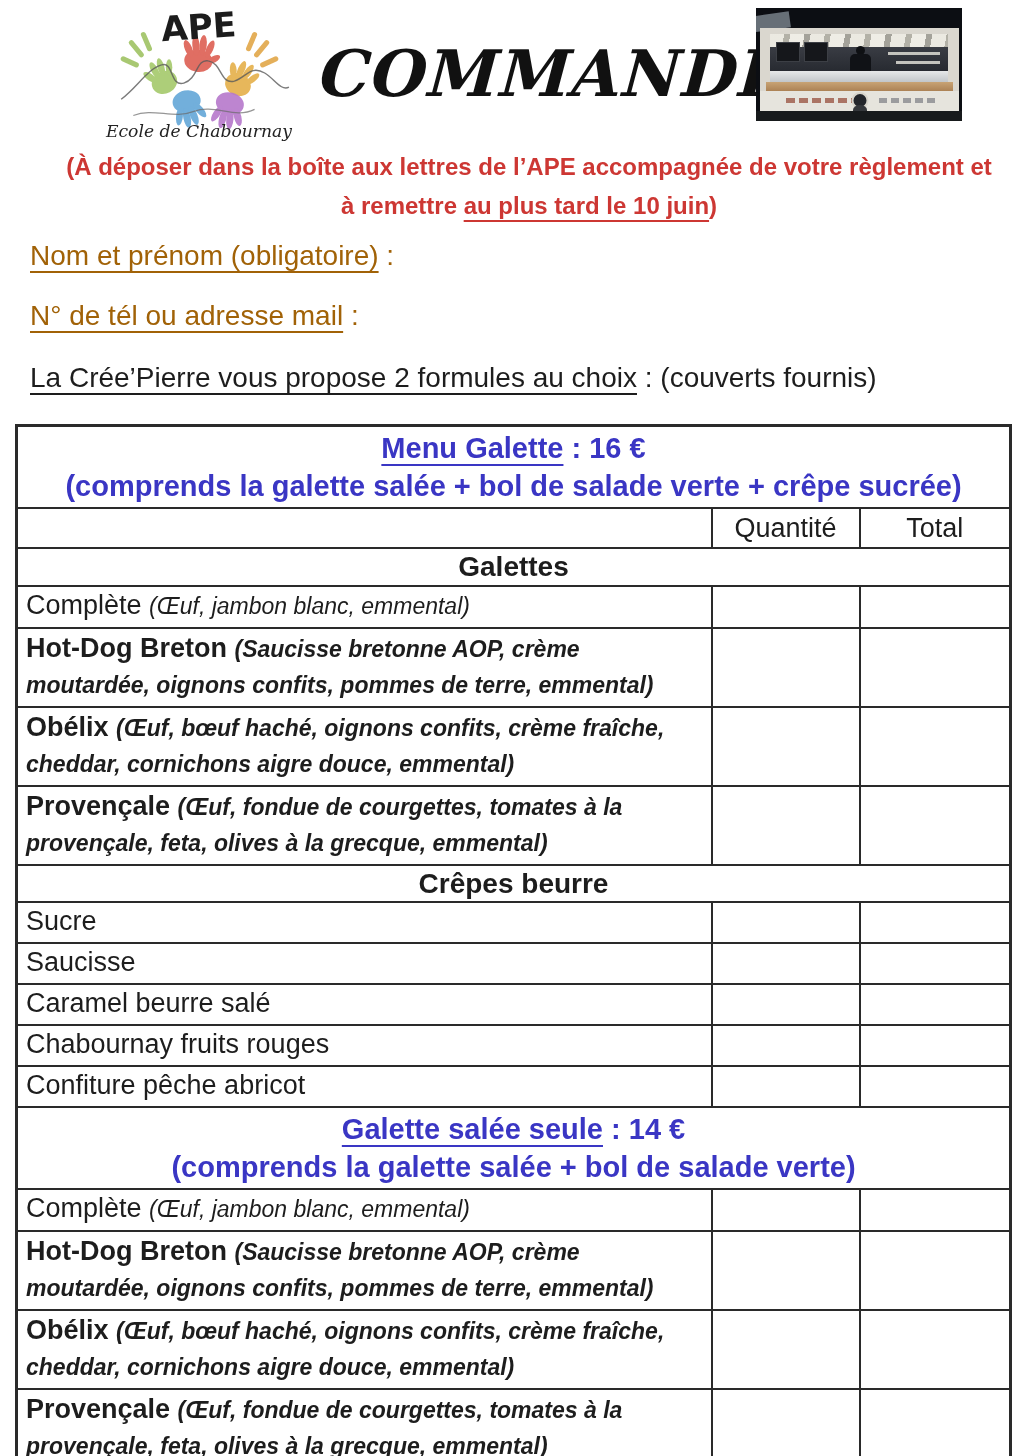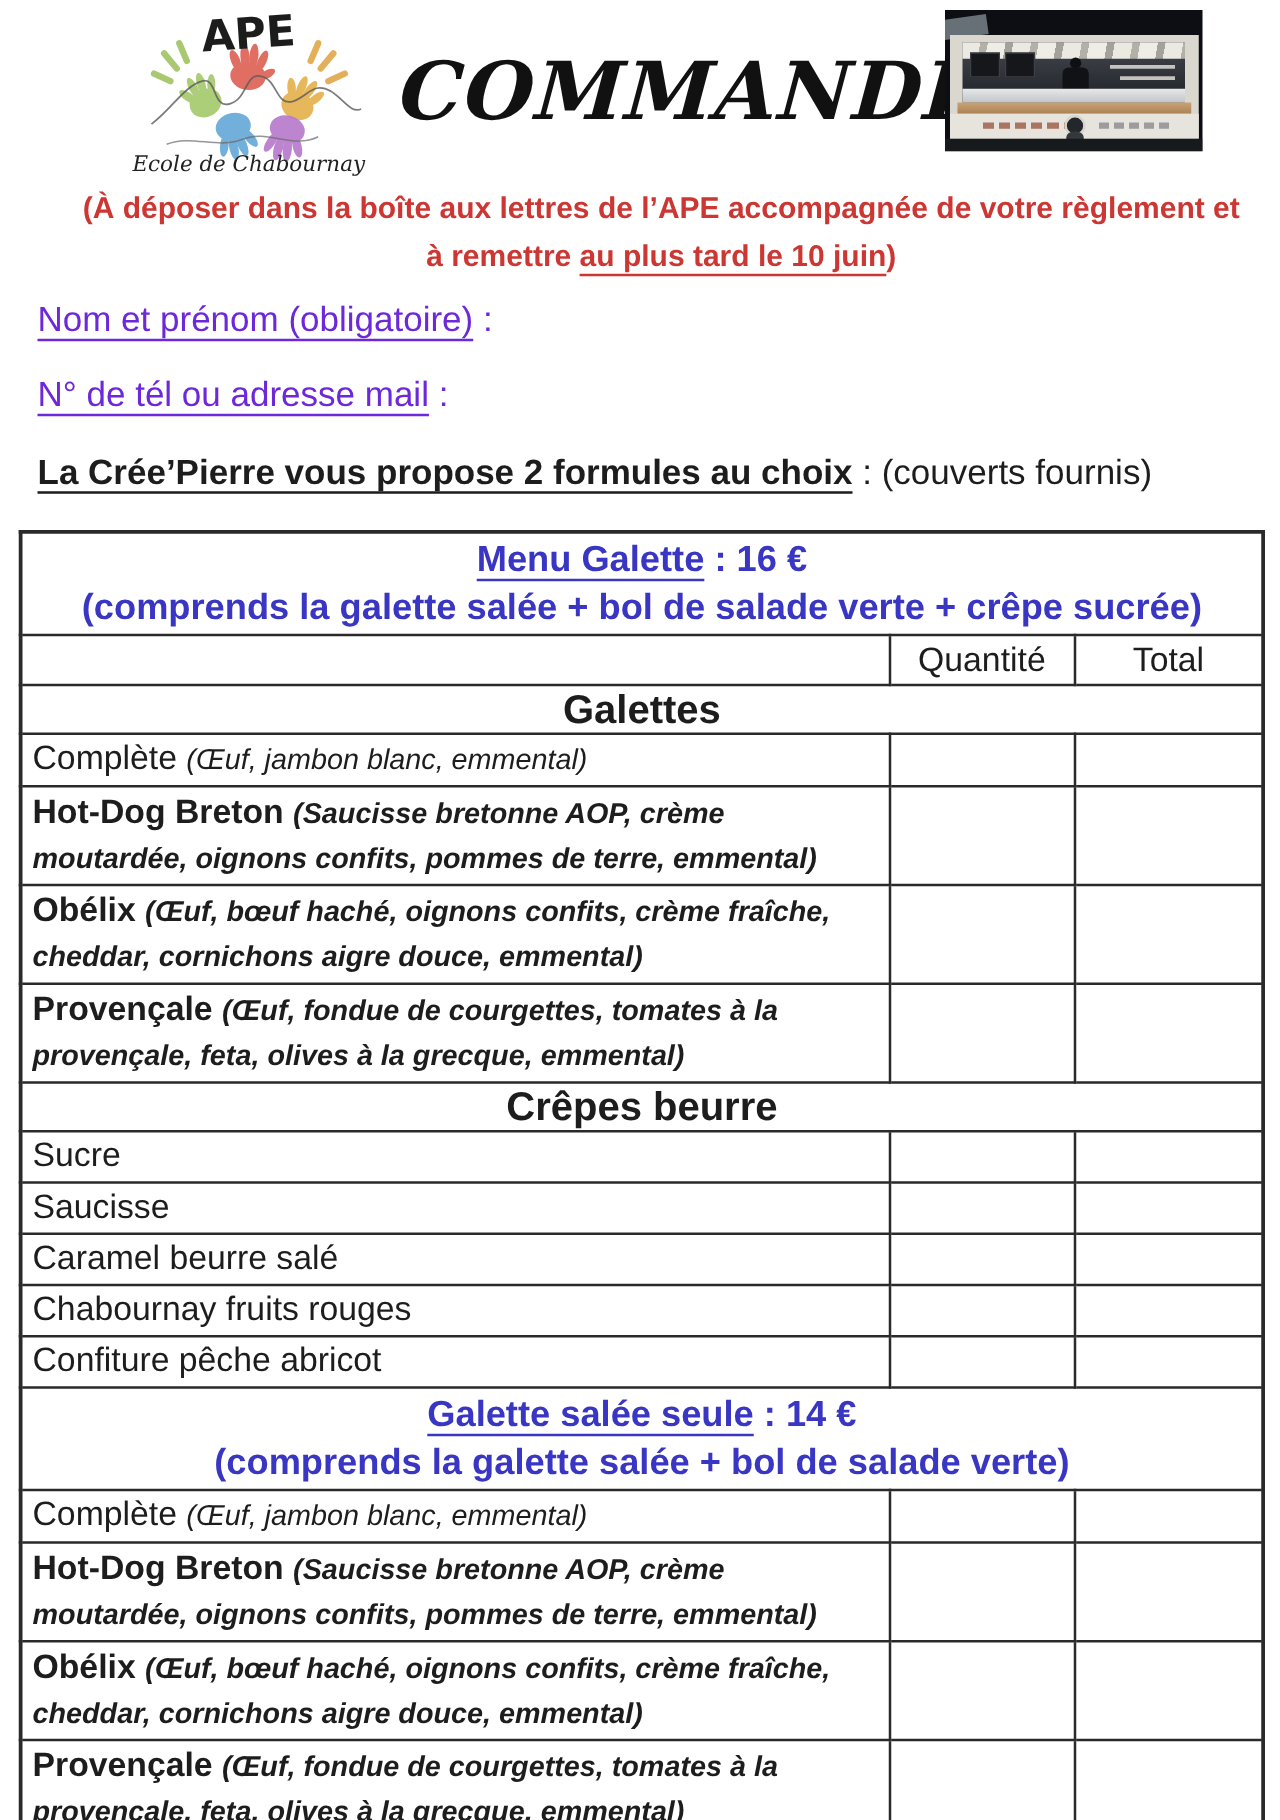--- a/index.html
+++ b/index.html
@@ -37,34 +37,34 @@
   .t-sign.left{left:26px;width:66px;}
   .t-sign.right{right:22px;width:58px;background:repeating-linear-gradient(90deg,#8e8f93 0 8px,transparent 8px 12px);}
   .t-disc{position:absolute;left:50%;top:1px;transform:translateX(-50%);width:17px;height:17px;border-radius:50%;
           background:#23262b;border:2px solid #d8d5cc;}
   .t-wheel{position:absolute;left:50%;bottom:-4px;transform:translateX(-50%);width:14px;height:10px;border-radius:50% 50% 0 0;background:#34373b;}
   .t-ground{position:absolute;left:0;right:0;bottom:0;height:10px;background:#171a1c;}
 
   
   .notice{position:absolute;left:17px;top:147px;width:1024px;text-align:center;
           color:var(--accent-red);font-weight:700;font-size:24px;line-height:39px;}
-  .field{position:absolute;left:30px;font-size:28px;color:#6d28d9;text-align:right;}
+  .field{position:absolute;left:30px;font-size:28px;color:#a16207;text-align:right;}
   .field.f1{top:240px;} .field.f2{top:300px;}
   .intro{position:absolute;left:30px;top:362px;font-size:28px;}
   .u{text-decoration:underline;text-underline-offset:6px;text-decoration-thickness:2px;}
-  .b{font-weight:700;}
+  .b{font-weight:400;}
 
   
   table.menu{position:absolute;left:15px;top:424px;width:994px;border-collapse:collapse;table-layout:fixed;
              border:3px solid var(--line);}
   col.c-item{width:695px;} col.c-qty{width:148px;} col.c-tot{width:151px;}
   td{border:2px solid var(--line);vertical-align:middle;}
   td.bluehead{color:var(--accent-blue);text-align:center;font-weight:700;font-size:29px;line-height:38px;padding:2px 4px;}
   td.colhead{text-align:center;font-size:27px;}
-  td.section{text-align:center;font-weight:700;font-size:32px;}
+  td.section{text-align:center;font-weight:700;font-size:28px;}
   td.item{font-size:27px;line-height:35px;padding:1px 10px 3px 8px;}
   td.multi{vertical-align:top;padding-top:2px;font-weight:bold;}
   td.item .desc{font-style:italic;font-size:23px;}
   .fill{background:#fff;}
 </style>
 </head>
 <body>
 
 <div class="page">
 

